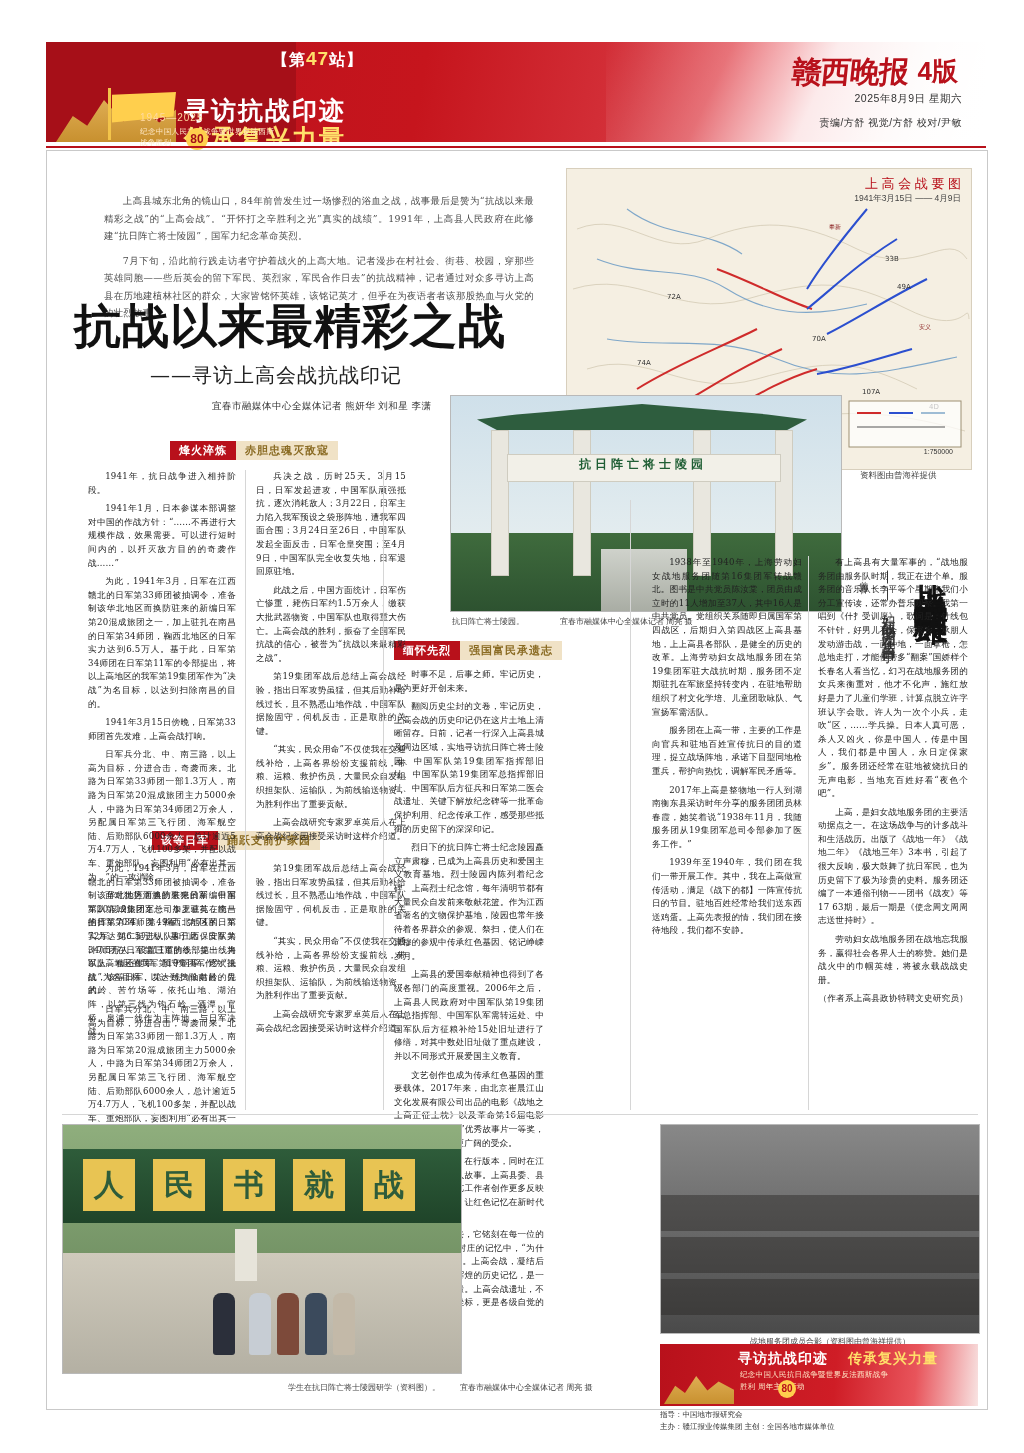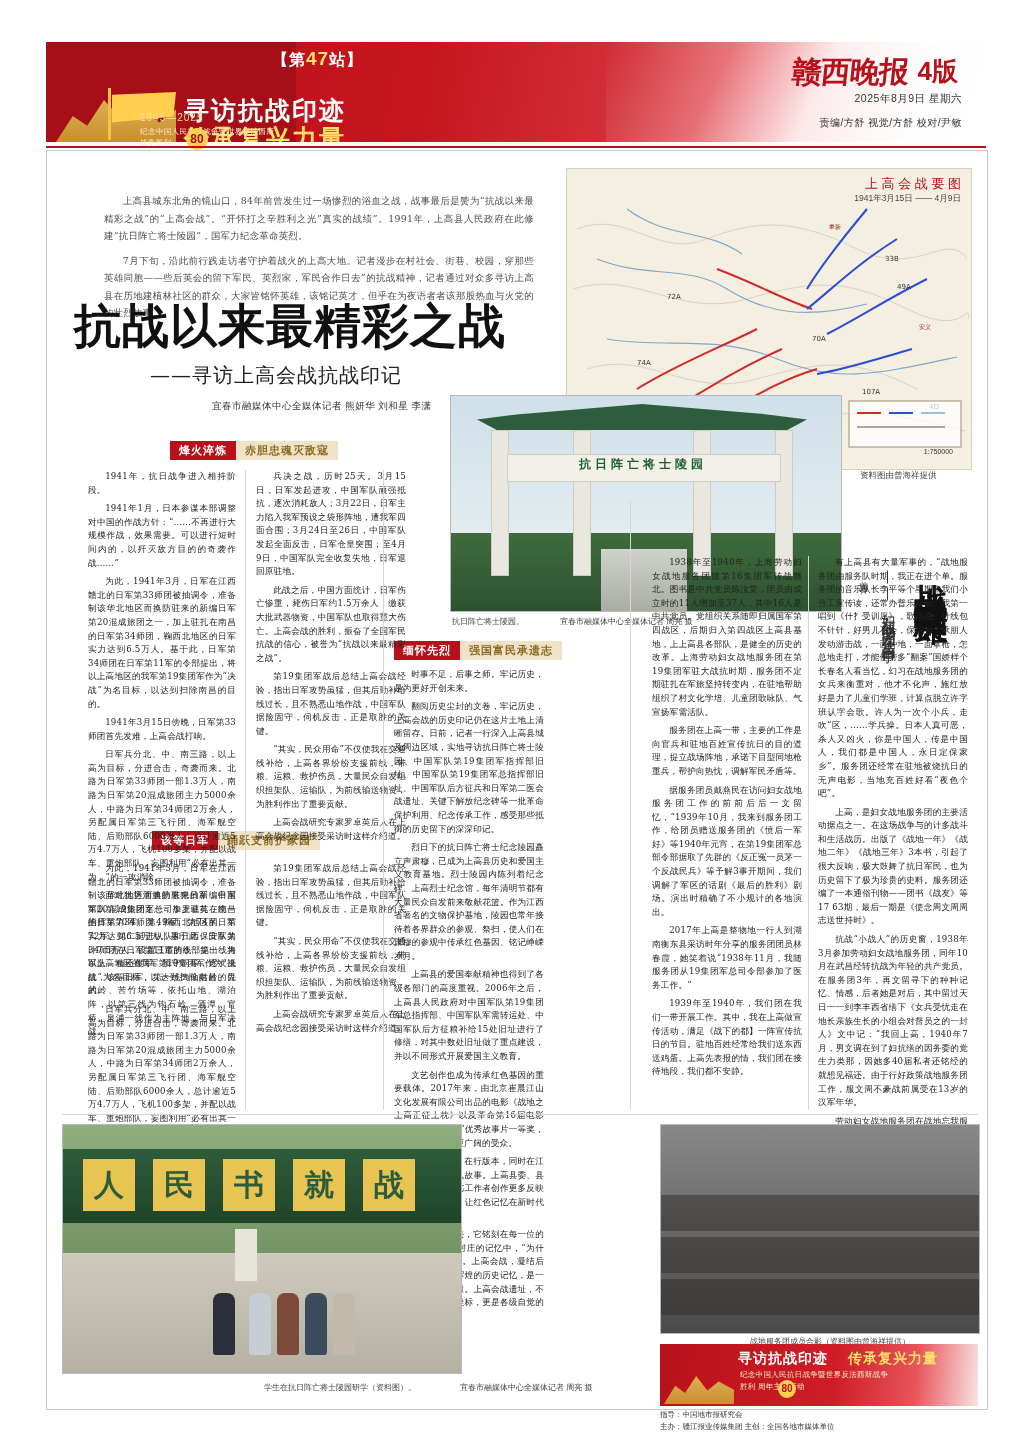--- a/index.html
+++ b/index.html
@@ -284,49 +284,47 @@
 
   <div class="vtitle">
     <div class="vt-main">战火中的巾帼英雄</div>
     <div class="vt-sub">——妇女战地服务团在上高的日子</div>
     <div class="vt-by">曾海祥</div>
   </div>
 
   <div class="col-txt" style="left:652px;top:556px;width:150px;height:540px">
     <p>1938年至1940年，上海劳动妇女战地服务团随第16集团军转战赣北。图书是中共党员陈汝棠，团员由成立时的11人增加至37人，其中16人是中共党员。党组织关系随即归属国军第四战区，后期归入第四战区上高县基地，上上高县各部队，是健全的历史的改革。上海劳动妇女战地服务团在第19集团军驻大战抗时期，服务团不定期驻扎在军旅坚持转变内，在驻地帮助组织了村文化学培、儿童团歌咏队、气宣扬军需活队。</p>
     <p>服务团在上高一带，主要的工作是向官兵和驻地百姓宣传抗日的目的道理，提立战场阵地，承诺下目型同地枪重兵，帮护向热忱，调解军民矛盾等。</p>
-    <p>据服务团员戴燕民在访问妇女战地服务团工作的前前后后一文留忆，“1939年10月，我来到服务团工作，给团员赠送服务团的《愤后一军好》等1940年元宵，在第19集团军总部令部据取了先群的《反正冤一员茅一个反战民兵》等予解3事开期间，我们调解了军区的话剧《最后的胜利》剧场。演出时精确了不小规计的各地演出。</p>
     <p>2017年上高是整物地一行人到湖南衡东县采访时年分享的服务团团员林春霞，她笑着说“1938年11月，我随服务团从19集团军总司令部参加了医务工作。”</p>
     <p>1939年至1940年，我们团在我们一带开展工作。其中，我在上高做宣传活动，满足《战下的都】一阵宣传抗日的节目。驻地百姓经常给我们送东西送鸡蛋。上高先表报的情，我们团在接待地段，我们都不安静。</p>
   </div>
   <div class="col-txt" style="left:818px;top:556px;width:150px;height:540px">
     <p>有上高县有大量军事的，“战地服务团由服务队时期，我正在进个单。服务团的音乐队长李平等个星期来我们小分工宣传读，还常办普乐观察。我第一唱到《什扌受训愿》，歌词是：针线包不针针，好男儿不会，保家乡，承朋人发动游击战，一面种地，一面拿枪，怎总地走打，才能使劳多“翻案”国娇样个长春名人看当忆，幻习在战地服务团的女兵来衡重对，他才不化声，施红放 好是力了儿童们学班，计算点脱立许字班认字会歌。许人为一次个小兵，走吹“区，……学兵操。日本人真可恶，杀人又凶火，你是中国人，传是中国人，我们都是中国人，永日定保家乡”。服务团还经常在驻地被烧抗日的无声电影，当地充百姓好看“夜色个吧”。</p>
     <p>上高，是妇女战地服务团的主要活动据点之一。在这场战争与的计多战斗和生活战历。出版了《战地一年》《战地二年》《战地三年》3本书，引起了很大反响，极大鼓舞了抗日军民，也为历史留下了极为珍贵的史料。服务团还编了一本通俗刊物——团书《战友》等17 63期，最后一期是《使念周文周周志送世持时》。</p>
-    <p>抗战“小战人”的历史窗，1938年3月参加劳动妇女战地服务团，同年10月在武昌经转抗战为年轻的共产党员。在服务团3年，再文留寻下的种种记忆、情感，后者她是对后，其中留过天日一一到李丰西省缮下《女兵受忧走在地长亲族生长的小组会对督员之的一封人》文中记：“我回上高，1940年7月，男文调在到了妇抗缮的因务委的党生力类那，因她多40届私者还铭经的就想见福还。由于行好政策战地服务团工作，服文周不豪战前属受在13岁的汉军年华。</p>
     <p>劳动妇女战地服务团在战地忘我服务，赢得社会各界人士的称赞。她们是战火中的巾帼英雄，将被永载战战史册。</p>
     <p style="text-align:right;text-indent:0">（作者系上高县政协特聘文史研究员）</p>
   </div>
 
   <div class="ph-bottom-left">
     <div class="pbl-sky"></div>
     <div class="pbl-wall"></div>
     <div class="pbl-ch" style="left:20px">人</div>
     <div class="pbl-ch" style="left:90px">民</div>
     <div class="pbl-ch" style="left:160px">书</div>
     <div class="pbl-ch" style="left:230px">就</div>
     <div class="pbl-ch" style="left:300px">战</div>
     <div class="pbl-ground"></div>
     <div class="pbl-mon"></div>
     <div class="person" style="left:150px;background:#2b2f3a"></div>
     <div class="person" style="left:186px;background:#c7cdd4"></div>
     <div class="person" style="left:214px;background:#7d4a3a"></div>
     <div class="person" style="left:242px;background:#3b4a5c"></div>
     <div class="person" style="left:270px;background:#c3b9a8"></div>
   </div>
-  <div class="cap-s" style="left:264px;top:1382px">学生在抗日阵亡将士陵园研学（资料图）。</div>
+  <div class="cap-s" style="left:288px;top:1382px">学生在抗日阵亡将士陵园研学（资料图）。</div>
   <div class="cap-s" style="left:460px;top:1382px">宜春市融媒体中心全媒体记者  周亮  摄</div>
 
   <div class="ph-bottom-right">
     <div class="bw"></div>
     <div class="bw-row" style="top:70px"></div>
     <div class="bw-row" style="top:112px"></div>
     <div class="bw-row" style="top:154px"></div>
   </div>
   <div class="cap-s" style="left:750px;top:1336px">战地服务团成员合影（资料图由曾海祥提供）</div>
 

